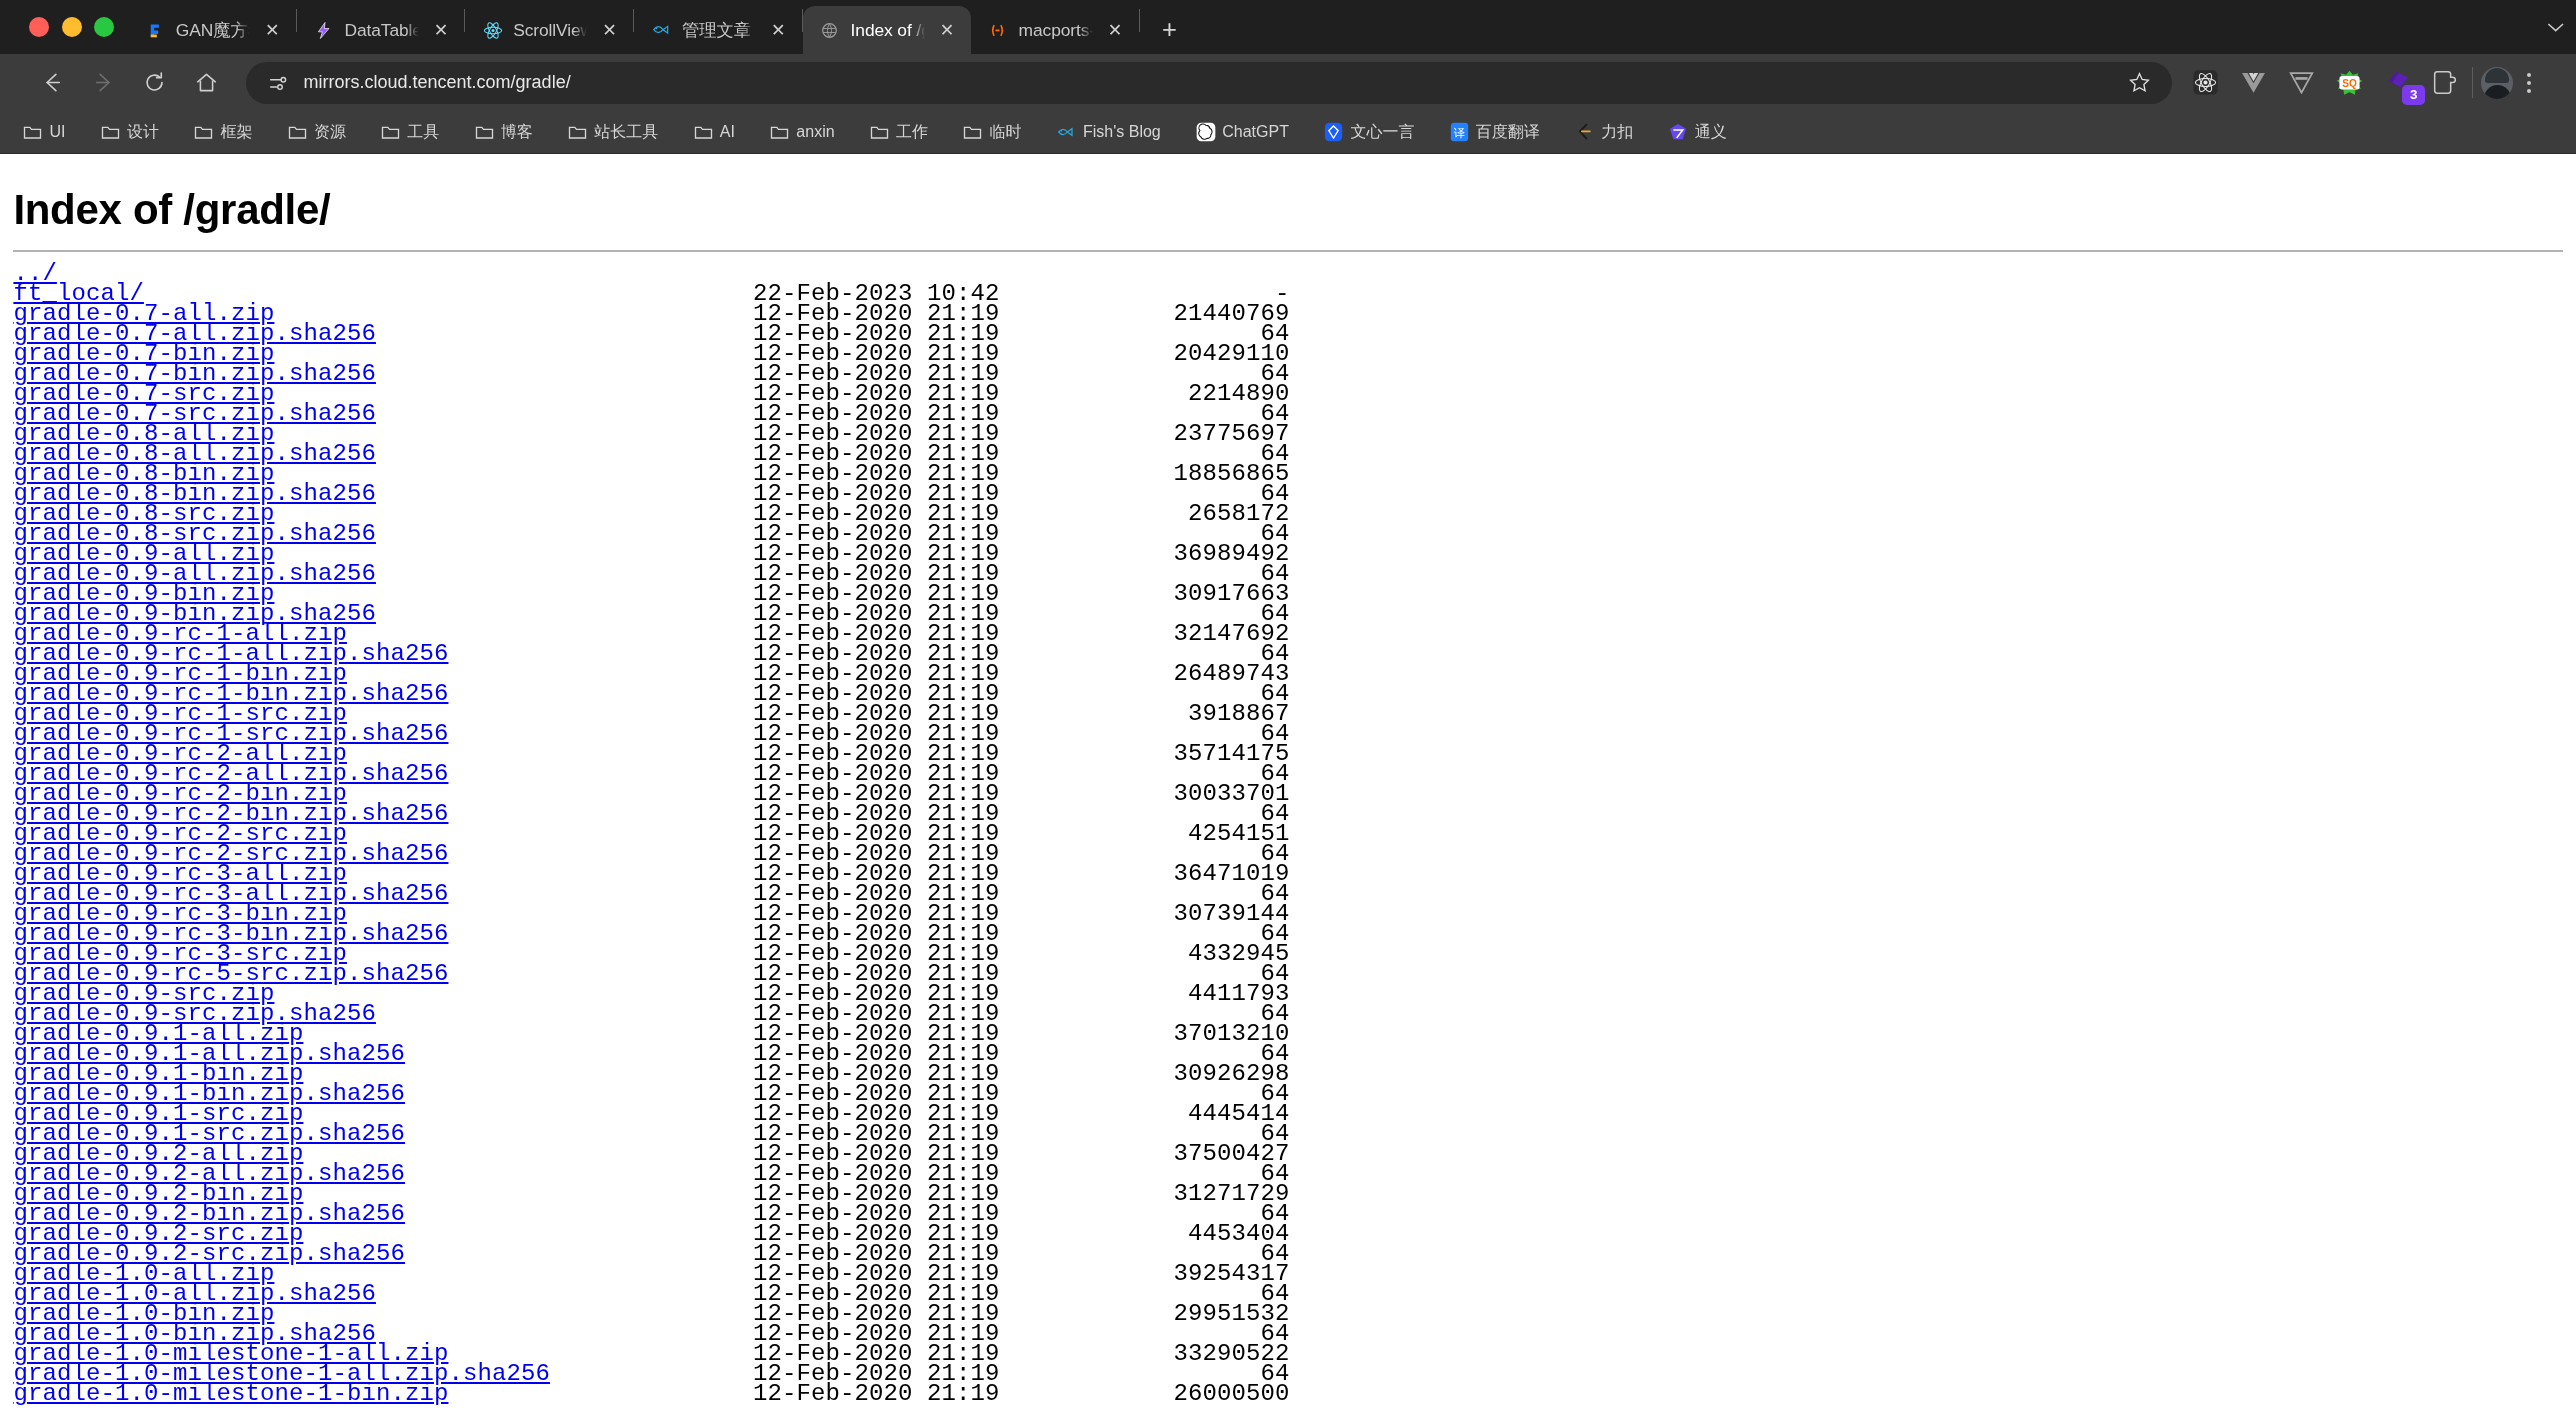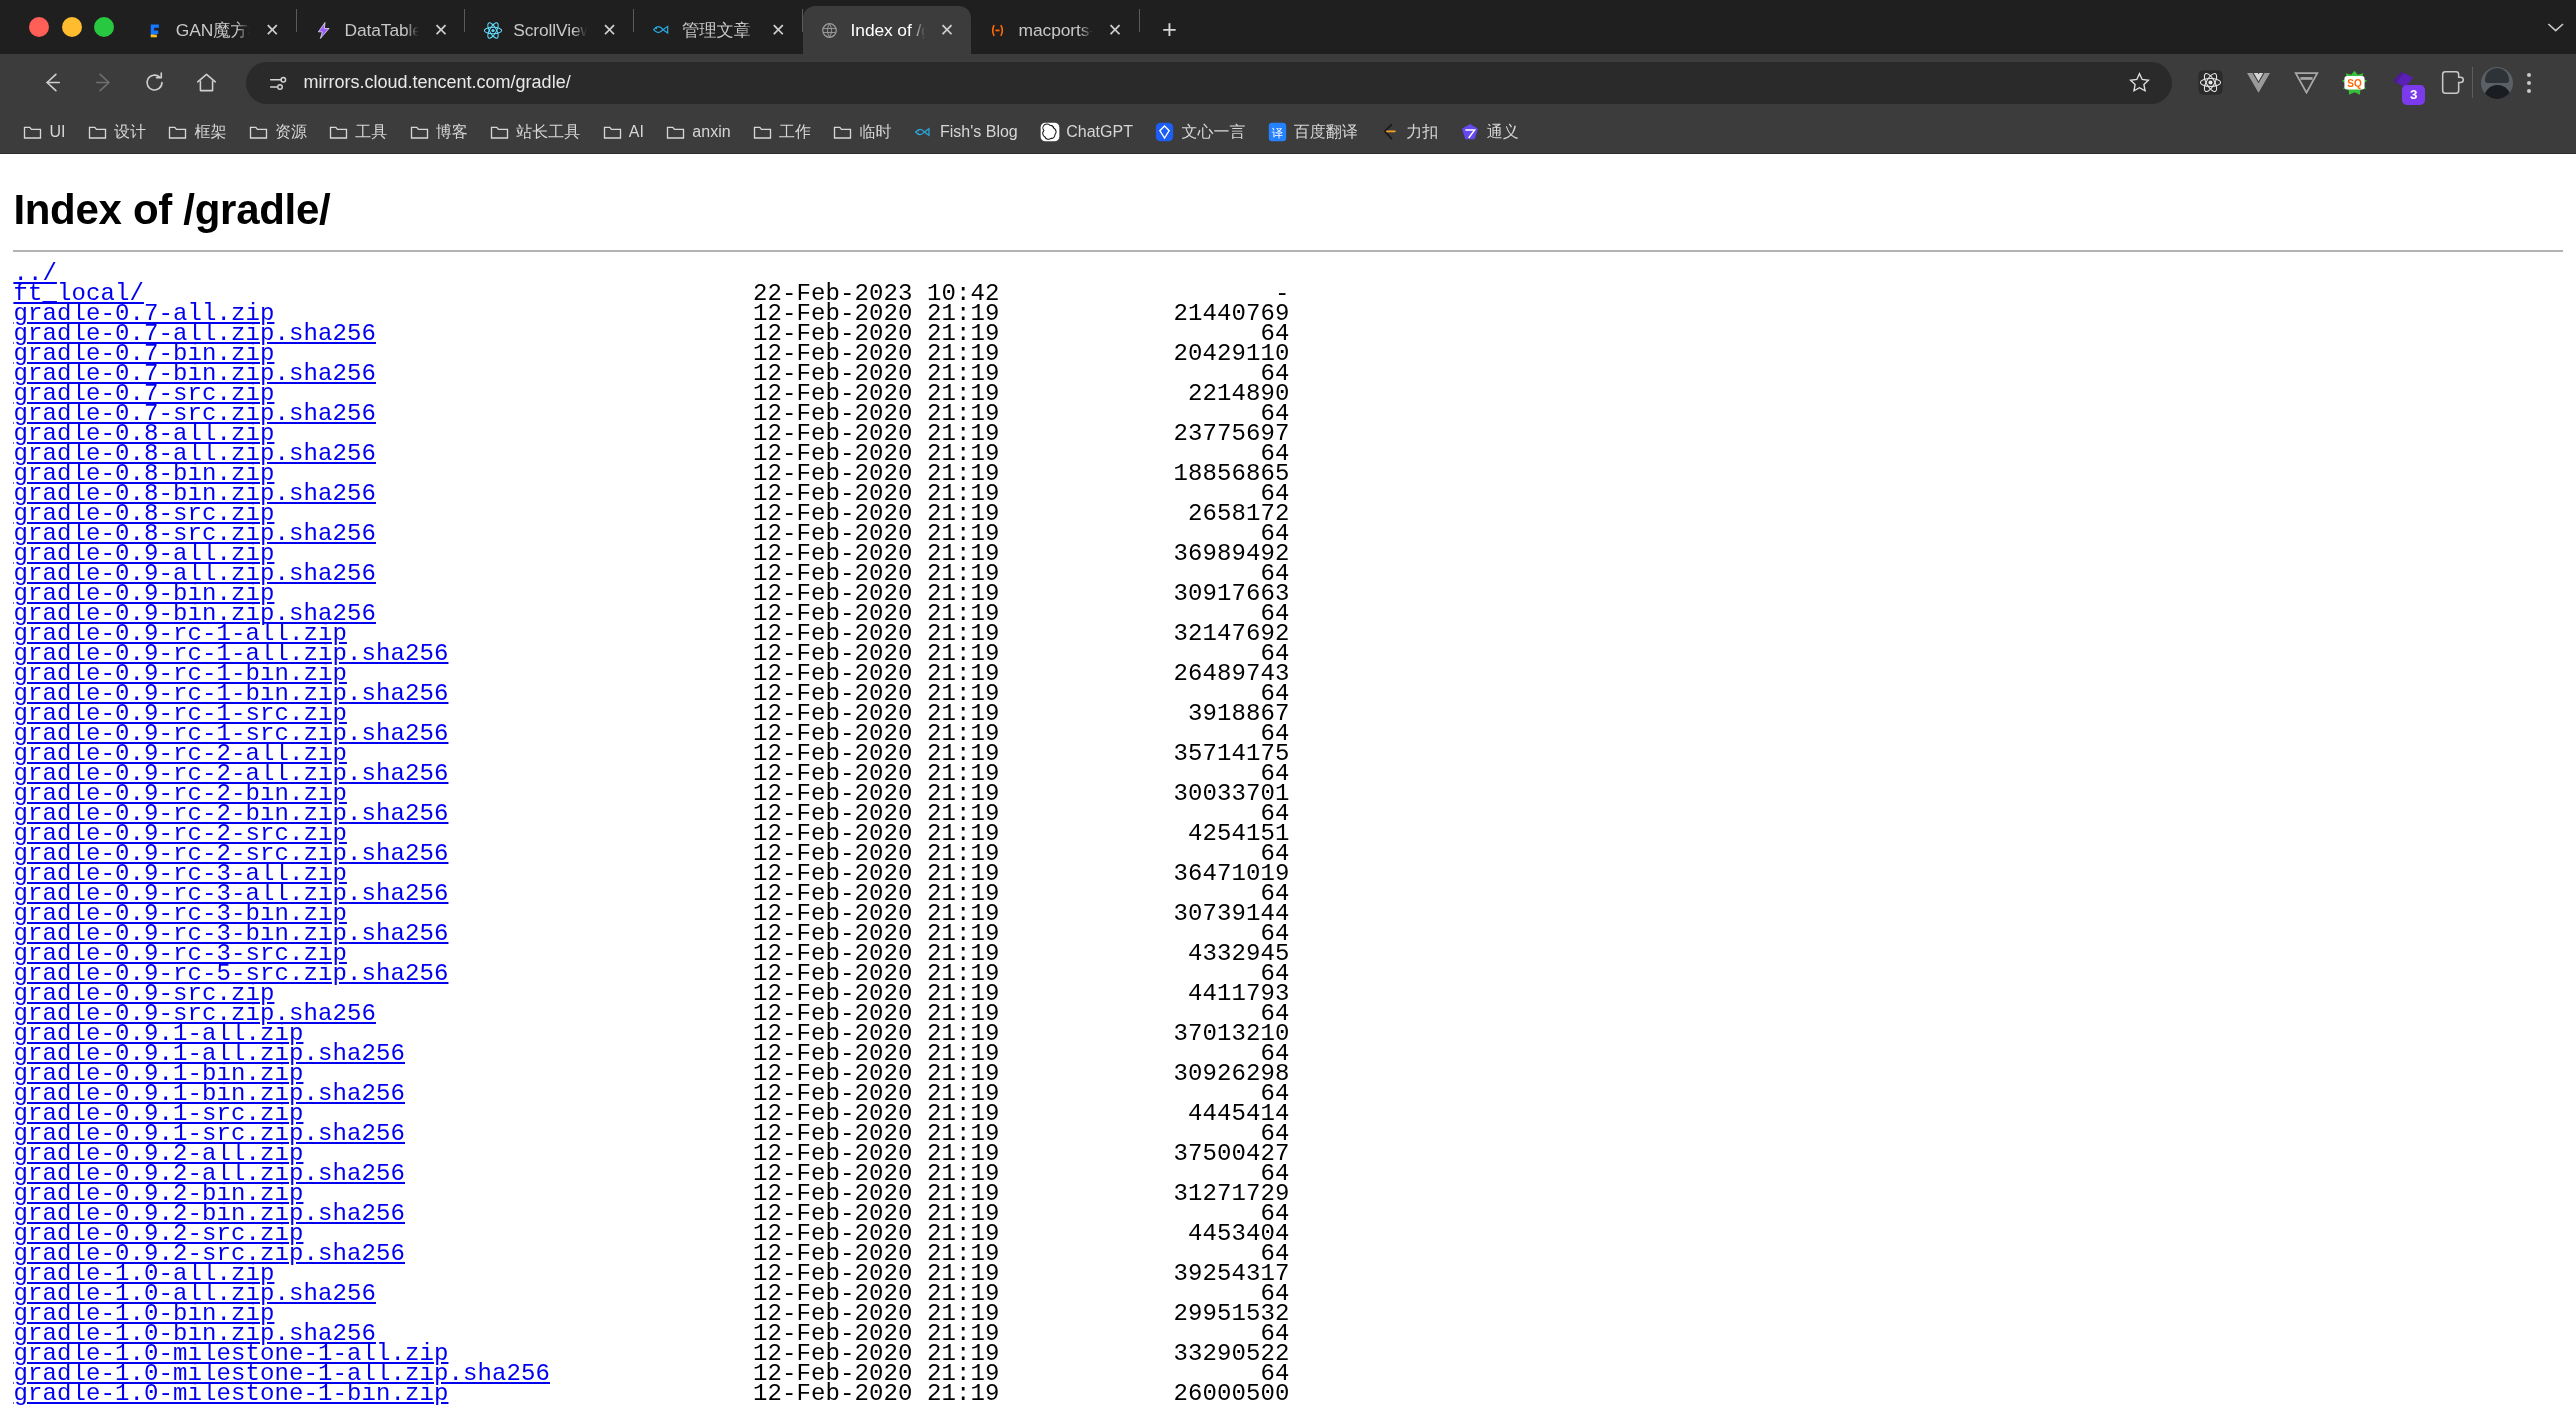--- a/index.html
+++ b/index.html
@@ -173,21 +173,21 @@
 
   .ext-icons {
     display: flex;
     align-items: center;
     gap: 16px;
     flex: 0 0 auto;
     margin-left: 8px;
   }
   .ext-icon {
     width: 32px; height: 32px;
-    display: flex; align-items: center; justify-content: flex-end;
+    display: flex; align-items: center; justify-content: flex-start;
     position: relative;
     font-size: 16px;
     color: #c9c9c9;
   }
   .ext-badge {
     position: absolute;
     right: -8.7px; bottom: -6.7px;
     background: #7c3aed;
     color: #fff;
     font-size: 13.4px;
@@ -224,21 +224,21 @@
   }
   .kebab i { width:4px; height:4px; border-radius:50%; background:#c9c9c9; display:block; }
 
   
   .bookmarks {
     height: 42px;
     background: #3c3c3c;
     display: flex;
     align-items: center;
     padding: 0 13.4px;
-    gap: 3px;
+    gap: 16px;
     flex: 0 0 auto;
     overflow: hidden;
     border-bottom: 0.7px solid #2d2d2d;
   }
   .bm {
     display: flex;
     align-items: center;
     gap: 6.7px;
     padding: 4px 9.4px;
     border-radius: 5.4px;

